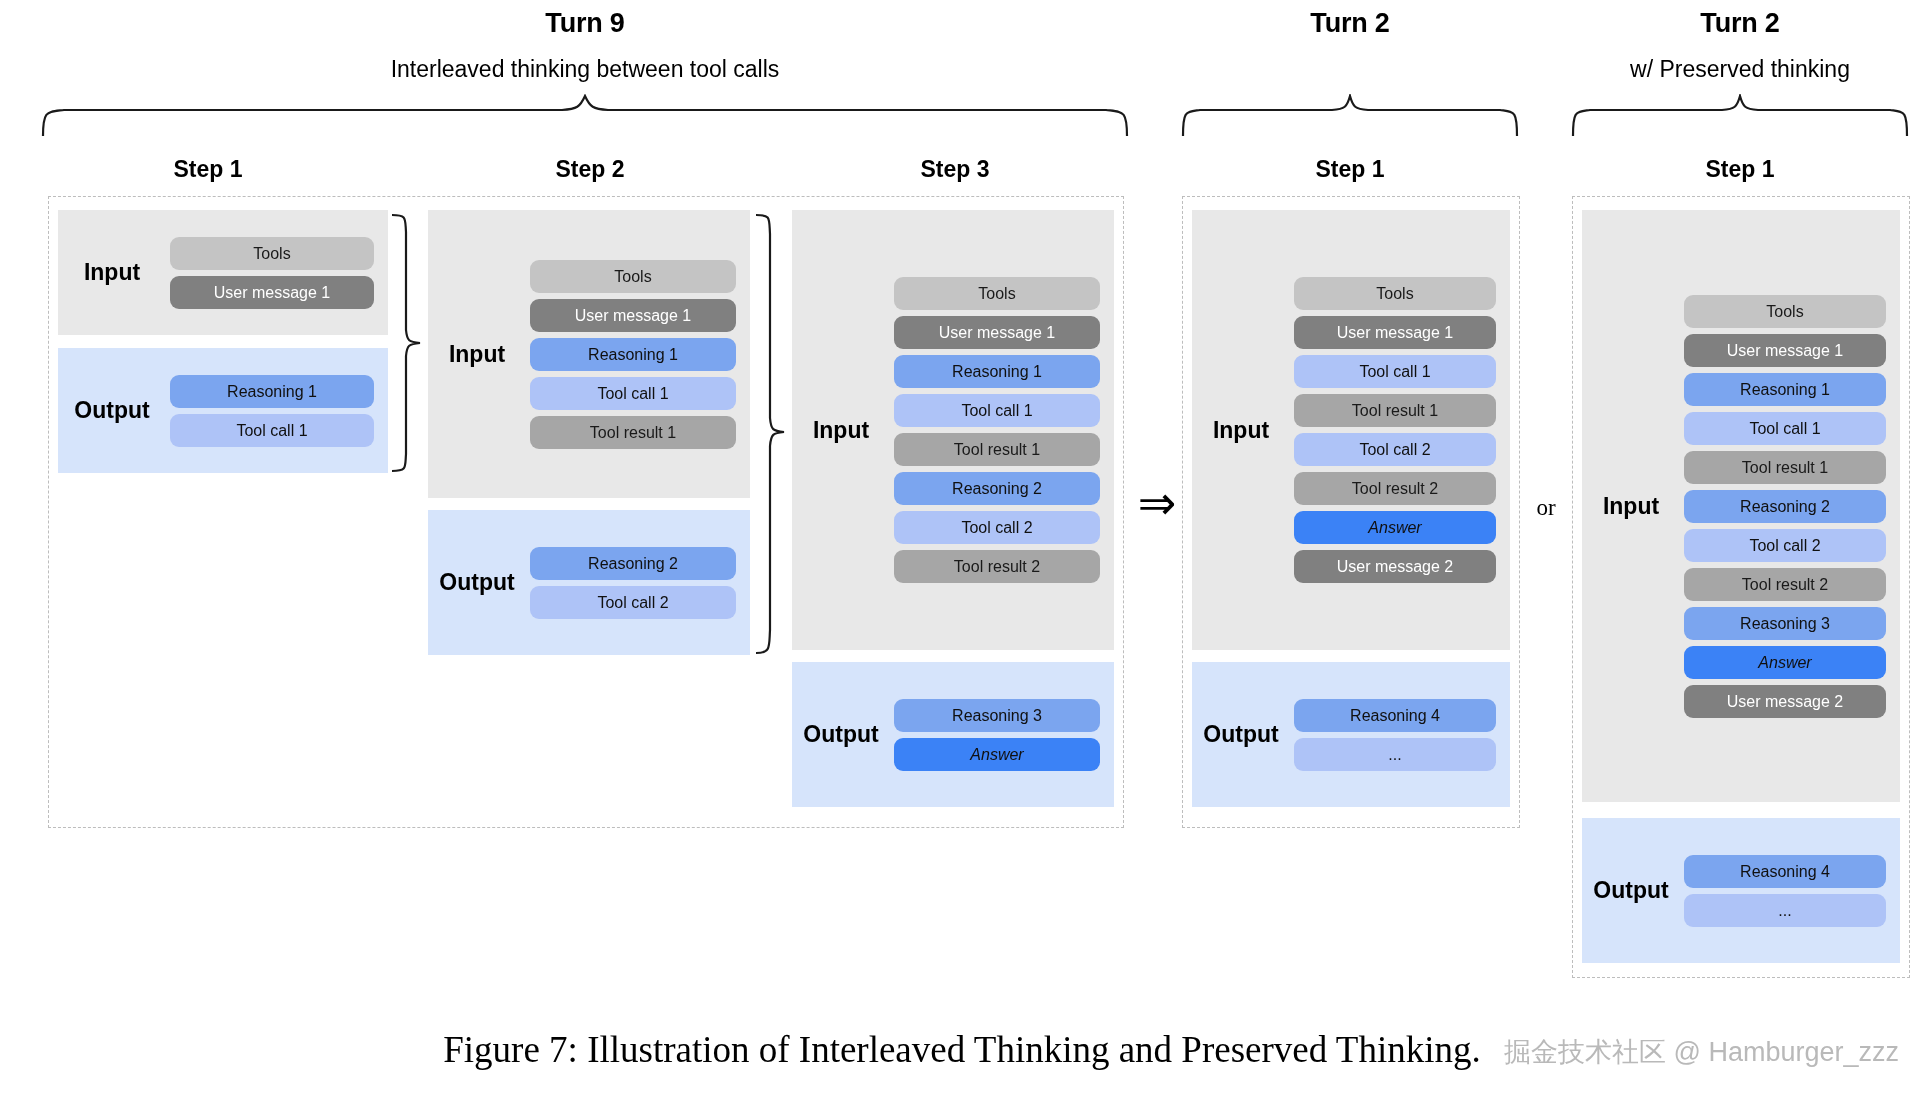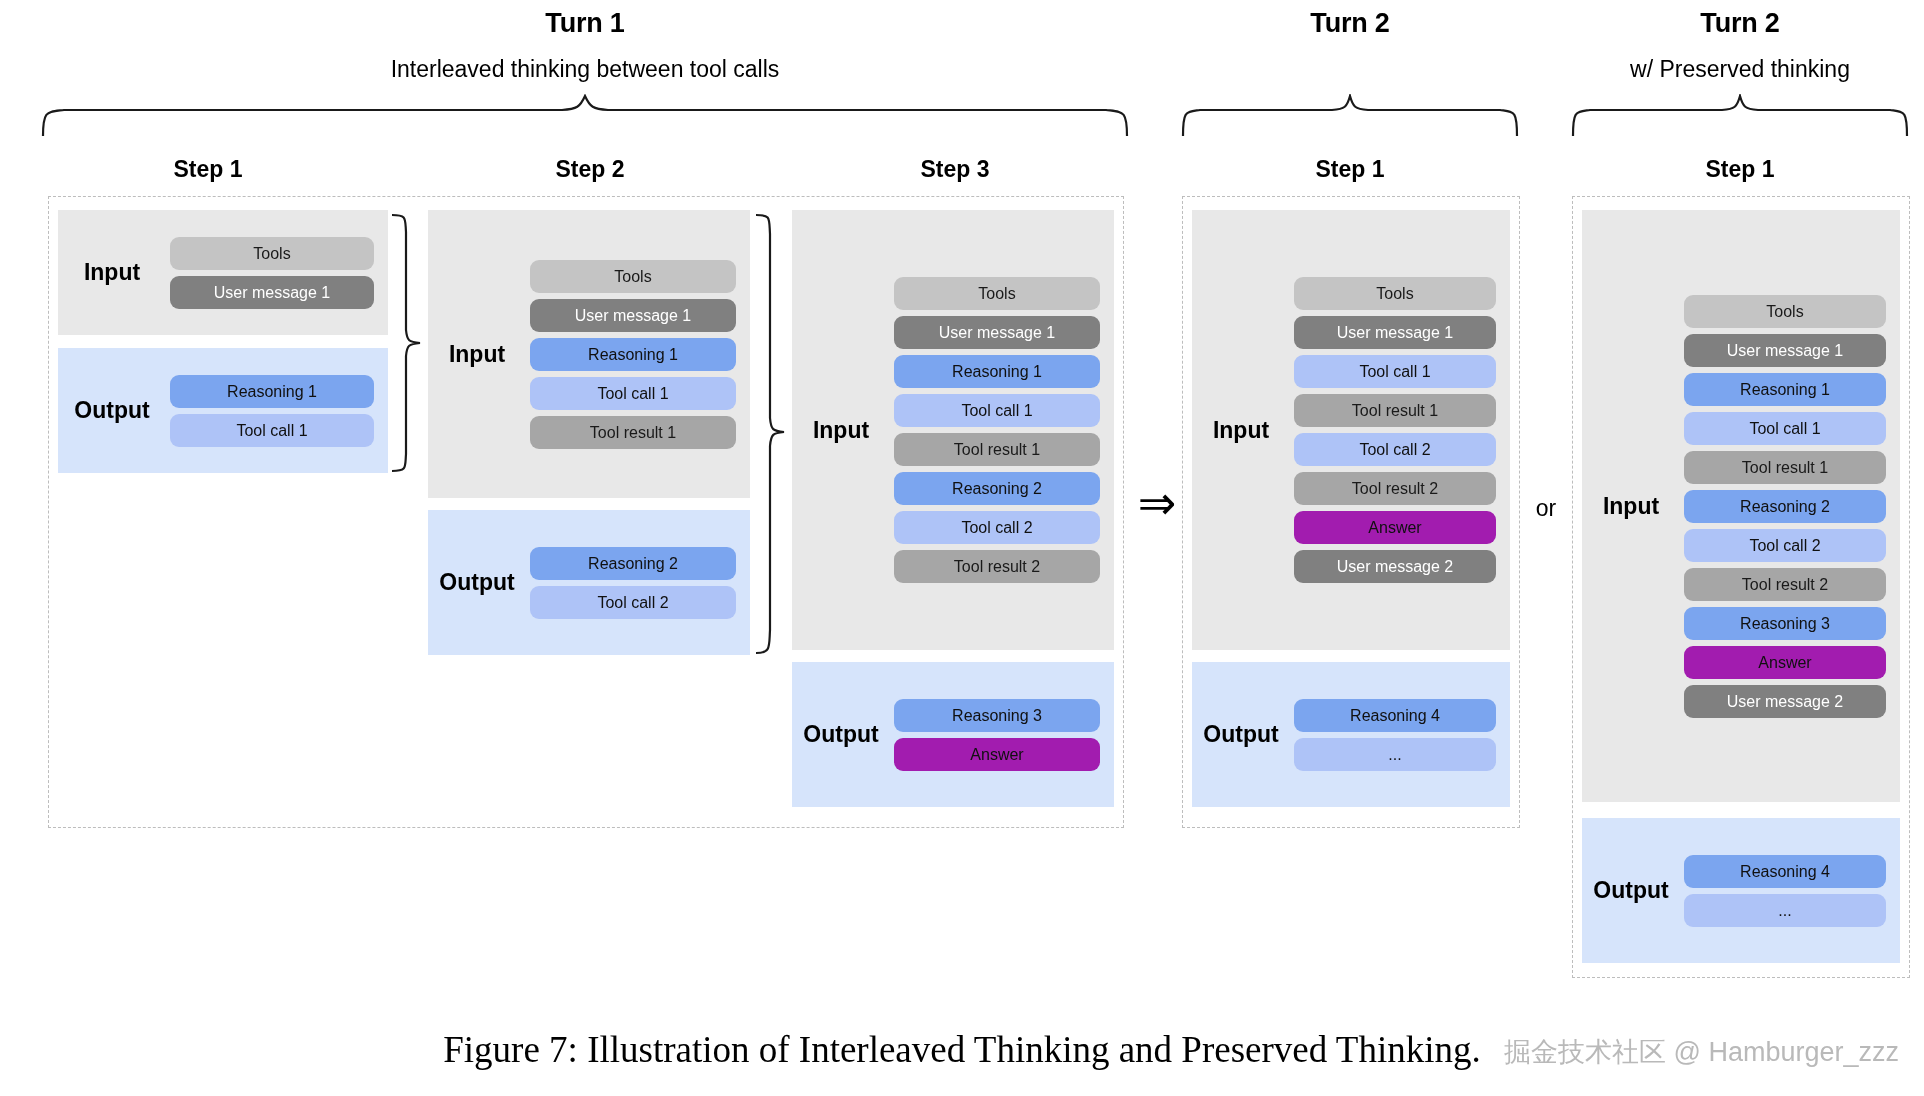--- a/index.html
+++ b/index.html
@@ -82,21 +82,21 @@
     font-size: 16px;
     color: #111;
     white-space: nowrap;
     overflow: hidden;
   }
   .pill.tools       { background: #c4c4c4; color:#1a1a1a; }
   .pill.usermsg     { background: #808080; color: #ffffff; }
   .pill.reasoning   { background: #7ba5ef; color: #101010; }
   .pill.toolcall    { background: #aec3f7; color: #101010; }
   .pill.toolresult  { background: #a6a6a6; color: #1a1a1a; }
-  .pill.answer      { background: #a21caf; color: #101010; }
+  .pill.answer      { background: #3b82f6; color: #101010; font-style: italic; }
   .pill.ellipsis    { background: #aec3f7; color: #101010; }
 
   
   .brace { position: absolute; }
   .arrow-label {
     position: absolute;
     font-size: 23px;
     color: #000;
   }
 
@@ -115,21 +115,21 @@
     font-size: 27px;
     color: #b9b9b9;
     white-space: nowrap;
   }
 </style>
 </head>
 <body>
 
 <div class="canvas">
 
-  <div class="turn-title" style="left:40px; top:8px; width:1090px;">Turn 1</div>
+  <div class="turn-title" style="left:40px; top:8px; width:1090px;">Turn 9</div>
 
   <div class="turn-sub" style="left:40px; top:56px; width:1090px;">
     <b>Interleaved thinking</b><span> between tool calls</span>
   </div>
 
   <div class="turn-title" style="left:1180px; top:8px; width:340px;">Turn 2</div>
 
   <div class="turn-title" style="left:1570px; top:8px; width:340px;">Turn 2</div>
   <div class="turn-sub" style="left:1556px; top:56px; width:368px;">
     <span>w/ </span><b>Preserved thinking</b>
@@ -239,21 +239,21 @@
   </div>
 
   <div class="panel output" style="left:1192px; top:662px; width:318px; height:145px;">
     <div class="panel-label" style="width:86px;">Output</div>
     <div class="pill-col">
       <div class="pill reasoning">Reasoning 4</div>
       <div class="pill ellipsis">...</div>
     </div>
   </div>
 
-  <div class="arrow-label" style="left:1522px; top:495px; width:48px; text-align:center;">or</div>
+  <div class="arrow-label" style="left:1522px; top:495px; width:48px; text-align:center;font-family:Liberation Serif, serif;">or</div>
 
   <div class="panel input" style="left:1582px; top:210px; width:318px; height:592px;">
     <div class="panel-label" style="width:86px;">Input</div>
     <div class="pill-col">
       <div class="pill tools">Tools</div>
       <div class="pill usermsg">User message 1</div>
       <div class="pill reasoning">Reasoning 1</div>
       <div class="pill toolcall">Tool call 1</div>
       <div class="pill toolresult">Tool result 1</div>
       <div class="pill reasoning">Reasoning 2</div>

